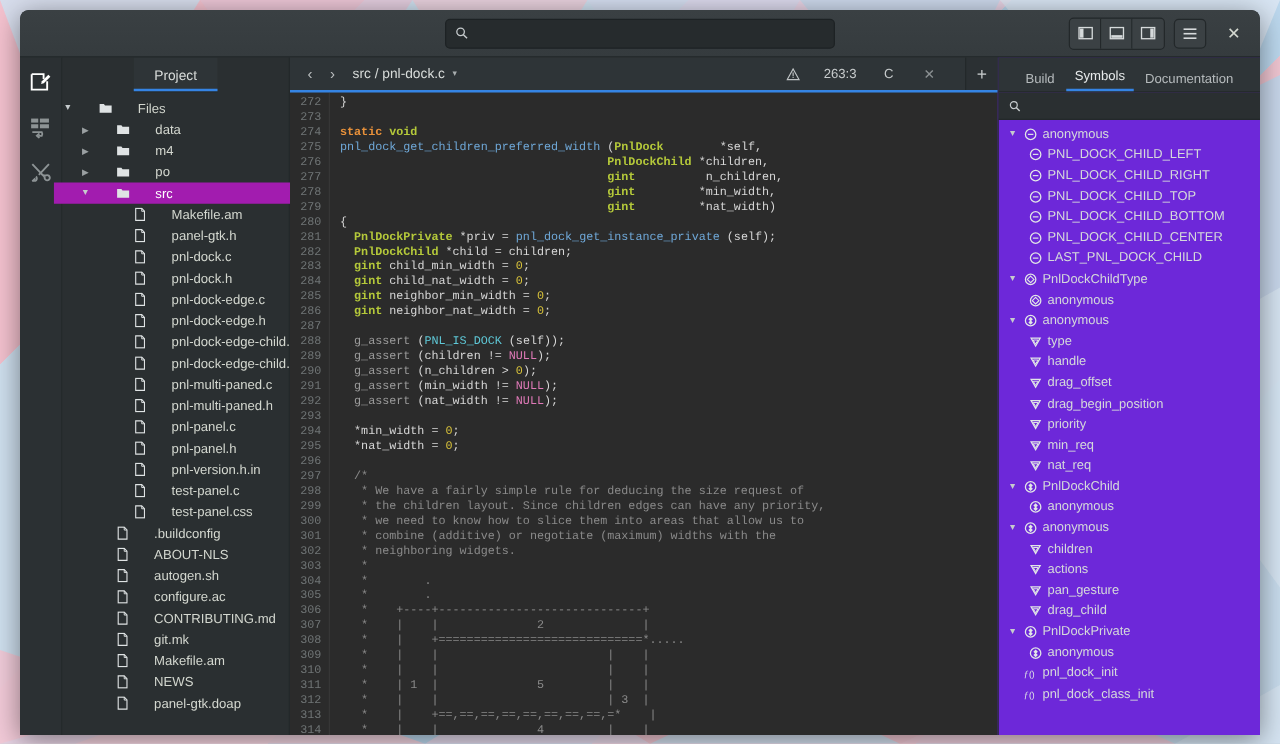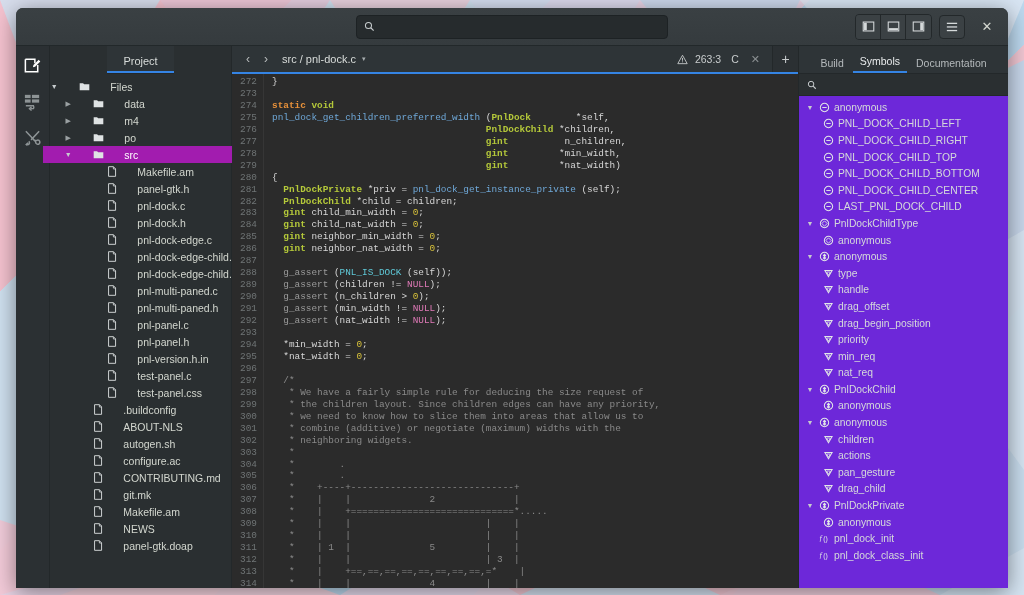--- a/index.html
+++ b/index.html
@@ -97,21 +97,21 @@
   
   .editor { flex: 1; display:flex; flex-direction:column; min-width:0; background: #2b2b2b; }
   .edtabs {
     height: 28px; flex:0 0 28px; background:#2e3437; display:flex; align-items:center;
     border-bottom: 2px solid #3584e4; position:relative;
   }
   .nav-arrows { display:flex; gap:2px; padding-left:8px; color:#b9bdbe; }
   .nav-arrows span { width:16px; text-align:center; font-size:12px; cursor:pointer; }
   .crumb { font-size:11px; color:#d8dcda; margin-left:8px; cursor:pointer; }
   .crumb-caret { font-size:7px; color:#a8adaf; margin-left:6px; }
-  .ed-right { margin-left:auto; display:flex; align-items:center; height:100%; }
+  .ed-right { margin-left:auto; display:flex; align-items:center; height:100%;gap:12px; }
   .warn-ico { color:#c0c4c5; font-size:10px; margin-right:7px; }
   .pos { font-size:10.5px; color:#c8cccd; margin-right:10px; }
   .lang { font-size:10.5px; color:#c8cccd; margin-right:12px; cursor:pointer; }
   .tclose { font-size:11px; color:#8b9092; margin-right:12px; cursor:pointer; }
   .tplus { width:26px; height:100%; display:flex; align-items:center; justify-content:center;
            font-size:14px; color:#c8cccd; border-left:1px solid #23282a; background:#2b3033; cursor:pointer; }
 
   .code { flex:1; overflow:hidden; display:flex; font-family:"Liberation Mono", monospace; font-size:9.4px; line-height:11.95px; }
   .gutter { width:32px; flex:0 0 32px; text-align:right; padding-right:6px; color:#6f7475; background:#2b2b2b;
             border-right:1px solid #363636; padding-top:2px; }
@@ -329,20 +329,30 @@
           </div>
           <div class="row ind3">
             <span class="twisty"></span>
             <span>
               <svg width="10" height="11" viewBox="0 0 14 16">
                 <path d="M2 1h7l3.2 3.2V15H2Z" fill="none" stroke="#dfe3e4" stroke-width="1.3"></path>
                 <path d="M9 1v3.4h3.2" fill="none" stroke="#dfe3e4" stroke-width="1.1"></path>
               </svg>
             </span>
             <span class="lbl">pnl-dock-edge.c</span>
+          </div>
+          <div class="row ind3">
+            <span class="twisty"></span>
+            <span>
+              <svg width="10" height="11" viewBox="0 0 14 16">
+                <path d="M2 1h7l3.2 3.2V15H2Z" fill="none" stroke="#dfe3e4" stroke-width="1.3"></path>
+                <path d="M9 1v3.4h3.2" fill="none" stroke="#dfe3e4" stroke-width="1.1"></path>
+              </svg>
+            </span>
+            <span class="lbl">pnl-dock-edge.h</span>
           </div>
           <div class="row ind3">
             <span class="twisty"></span>
             <span>
               <svg width="10" height="11" viewBox="0 0 14 16">
                 <path d="M2 1h7l3.2 3.2V15H2Z" fill="none" stroke="#dfe3e4" stroke-width="1.3"></path>
                 <path d="M9 1v3.4h3.2" fill="none" stroke="#dfe3e4" stroke-width="1.1"></path>
               </svg>
             </span>
             <span class="lbl">pnl-dock-edge-child.c</span>

